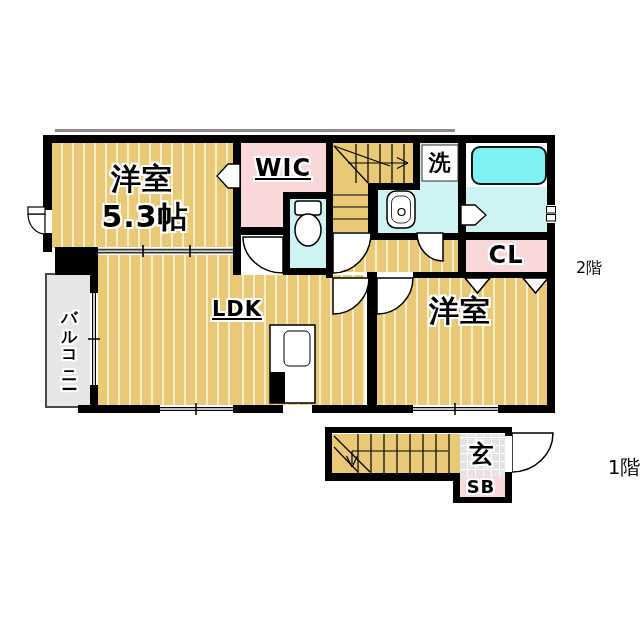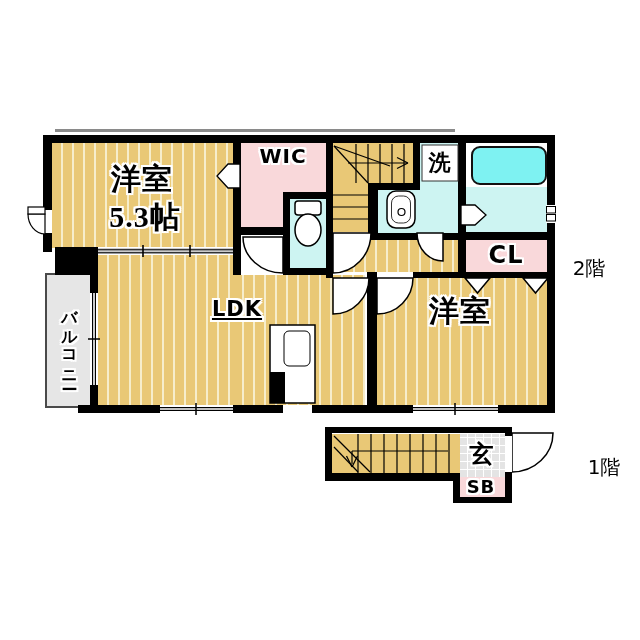--- a/index.html
+++ b/index.html
@@ -187,25 +187,25 @@
       <line x1="448" y1="451" x2="352" y2="451"></line>
       <line x1="352" y1="451" x2="352" y2="464"></line>
       <line x1="346.5" y1="456" x2="352" y2="467"></line>
         <line x1="357.5" y1="456" x2="352" y2="467"></line>
     </g>
 
     <rect x="505" y="436" width="7" height="36" fill="#fff"></rect>
   </svg>
 
   <div class="lbl" style="left:142px;top:179px;font-size:30px;">洋室</div>
-  <div class="lbl" style="left:145px;top:217px;font-size:30px;font-family:Liberation Serif, serif;">5.3帖</div>
-  <div class="lbl" style="left:283px;top:156px;font-size:20px;">WIC</div>
+  <div class="lbl" style="left:145px;top:217px;font-size:30px;">5.3帖</div>
+  <div class="lbl" style="left:283px;top:168px;font-size:24px;text-decoration:underline;">WIC</div>
   <div class="lbl" style="left:440px;top:163px;font-size:22px;">洗</div>
   <div class="lbl" style="left:506px;top:255px;font-size:24px;">CL</div>
   <div class="lbl" style="left:237px;top:309px;font-size:21px;text-decoration:underline;">LDK</div>
   <div class="lbl" style="left:460px;top:311px;font-size:30px;">洋室</div>
   <div class="lbl vert" style="left:69px;top:341px;font-size:16px;">バルコニー</div>
   <div class="lbl" style="left:482px;top:454px;font-size:24px;">玄</div>
   <div class="lbl" style="left:481px;top:486px;font-size:18px;">SB</div>
-  <div class="lbl floor-tag" style="left:589px;top:268px;font-size:20px;">2階</div>
-  <div class="lbl floor-tag" style="left:604px;top:467px;font-size:20px;">1階</div>
+  <div class="lbl floor-tag" style="left:589px;top:268px;font-size:16px;">2階</div>
+  <div class="lbl floor-tag" style="left:624px;top:467px;font-size:20px;">1階</div>
 
 </div>
 
 </body></html>

